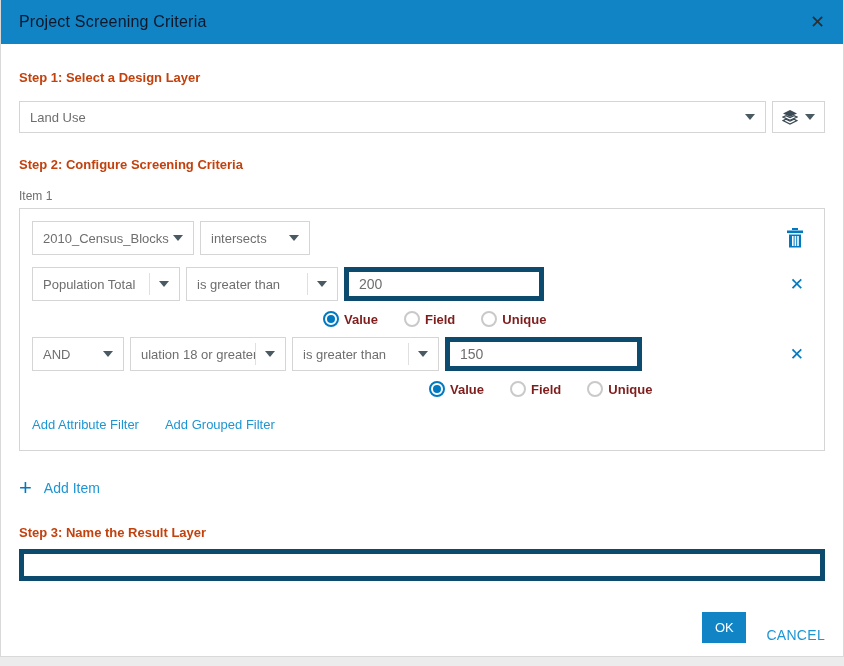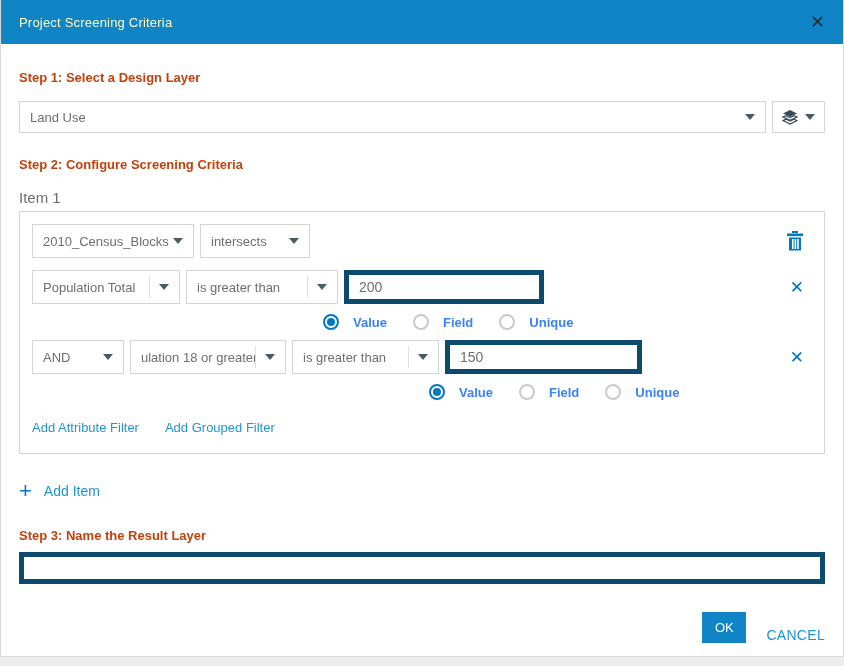--- a/index.html
+++ b/index.html
@@ -15,21 +15,21 @@
     border:1px solid #d9d9d9;
     border-top:none;
   }
   
   .header {
     height:44px;
     background:#1184c5;
     display:flex; align-items:center;
     padding:0 18px;
   }
-  .header .title { color:#fef9c3; font-size:13px; font-weight:400; letter-spacing:.2px; }
+  .header .title { color:#0f172a; font-size:16px; font-weight:400; letter-spacing:.2px; }
   .header .close {
     margin-left:auto;
     color:#2b2f33; font-size:18px; font-weight:700;
     cursor:pointer; line-height:1;
   }
   
   .body { padding:0 18px; }
   .step-label { margin-top:26px; font-size:13px; font-weight:700; color:#c2410c; }
   .row { display:flex; align-items:center; }
 
@@ -62,21 +62,21 @@
     cursor:pointer;
   }
   .layer-btn .caret {
     width:0; height:0;
     border-left:5px solid transparent;
     border-right:5px solid transparent;
     border-top:6px solid #4a5a63;
   }
 
   .step2-label { margin-top:24px; }
-  .item-label { margin-top:17px; font-size:15px; color:#6e6e6e; }
+  .item-label { margin-top:17px; font-size:12px; color:#6e6e6e; }
 
   .item-box {
     margin-top:5px;
     border:1px solid #d5d5d5;
     padding:12px 12px 18px 12px;
   }
   .item-box .frow { display:flex; align-items:center; }
   .item-box .frow + .frow { margin-top:12px; }
   .item-box .frow .select-box,
   .item-box .frow .text-input { height:34px; }
@@ -110,21 +110,21 @@
   }
   .radio-item.selected .radio-circle {
     border-color:#0079c1;
     position:relative;
   }
   .radio-item.selected .radio-circle::after {
     content:""; position:absolute; left:2px; top:2px;
     width:8px; height:8px; border-radius:50%;
     background:#0079c1;
   }
-  .radio-item .rlabel { margin-left:14px; font-weight:700; color:#3b82f6; }
+  .radio-item .rlabel { margin-left:5px; font-weight:700; color:#7f1d1d; }
   .radio-offset-1 { margin-left:291px; }
   .radio-offset-2 { margin-left:397px; }
 
   .links-row { margin-top:20px; display:flex; }
   .blue-link { color:#1e95d3; font-size:13px; cursor:pointer; text-decoration:none; }
   .links-row .blue-link + .blue-link { margin-left:26px; }
 
   .add-item-row { margin-top:26px; display:flex; align-items:center; }
   .plus-icon { color:#0079c1; font-size:22px; font-weight:400; line-height:1; cursor:pointer; }
   .add-item-row .blue-link { margin-left:12px; font-size:14px; }

